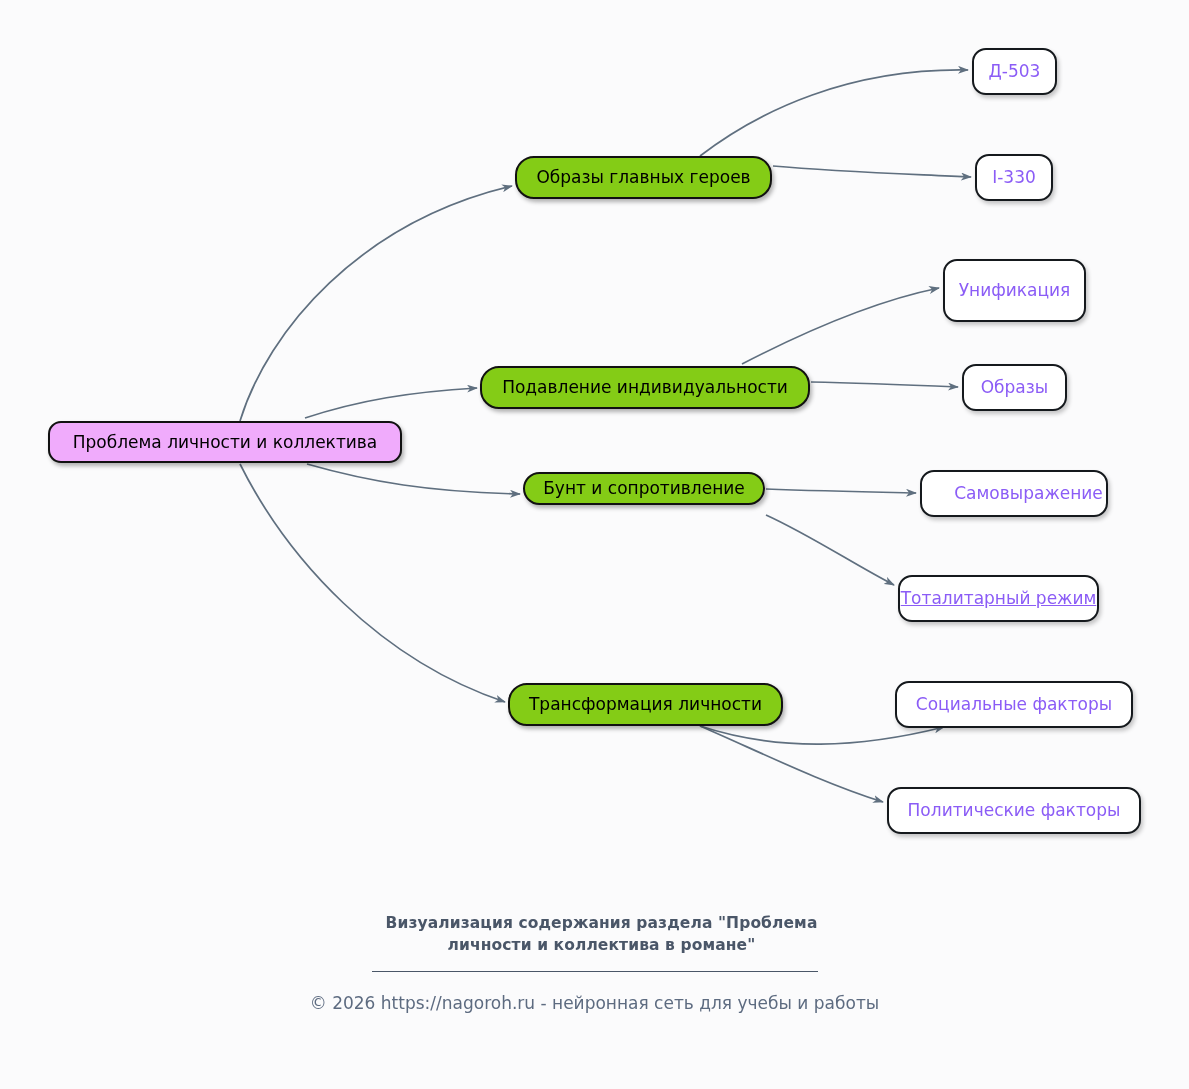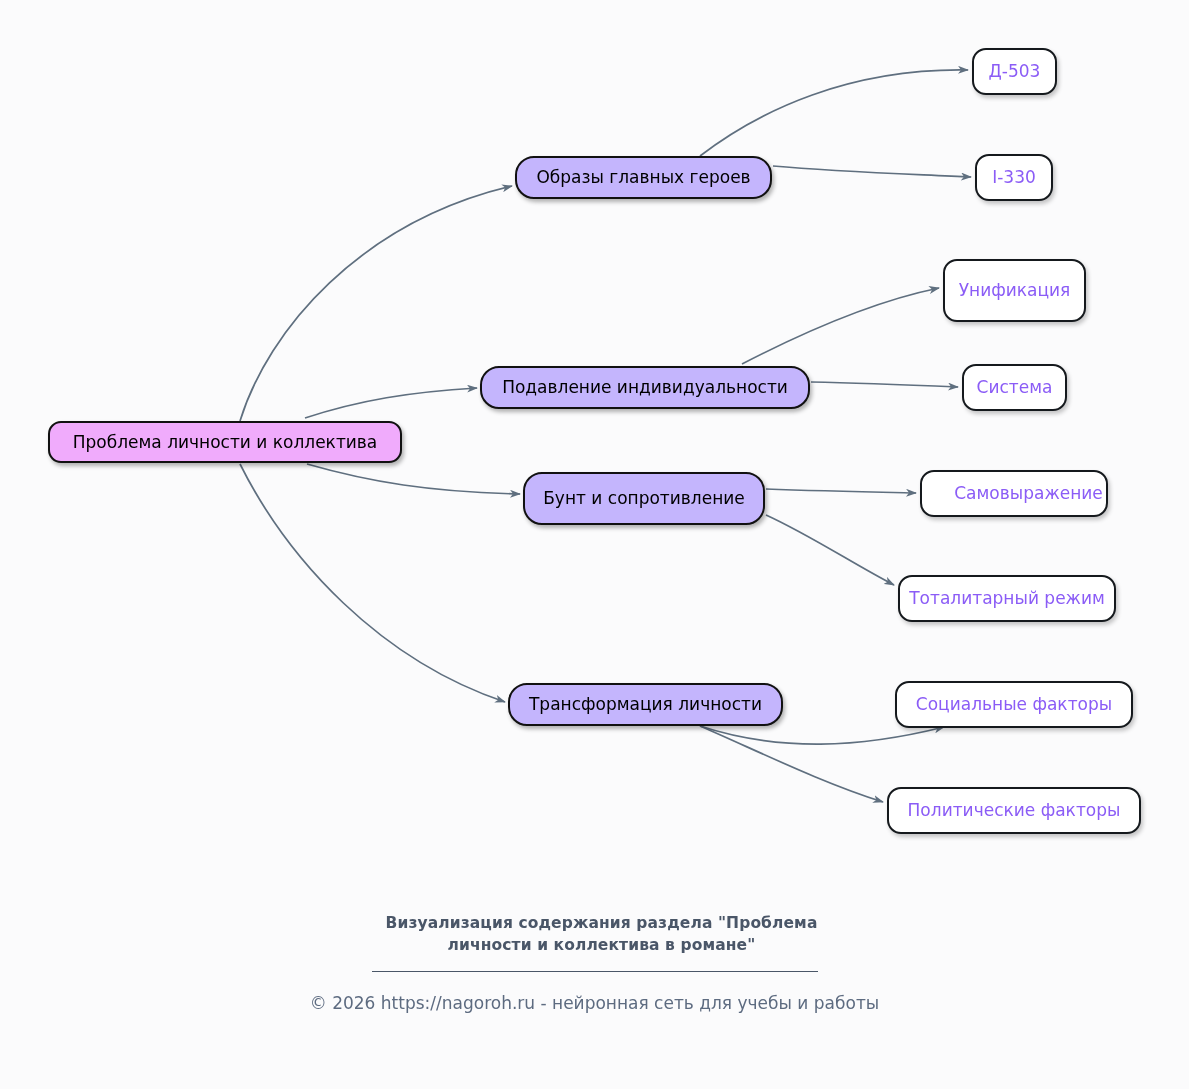--- a/index.html
+++ b/index.html
@@ -38,21 +38,21 @@
   }
   .node-root {
     background: #f0abfc;
     border: 2px solid #111111;
     border-radius: 13px;
     color: #000000;
     font-size: 17px;
     box-shadow: 2px 3px 4px rgba(0,0,0,0.30);
   }
   .node-branch {
-    background: #c4b5fd;
+    background: #84cc16;
     border: 2px solid #111111;
     border-radius: 19px;
     color: #000000;
     font-size: 17px;
     box-shadow: 2px 3px 4px rgba(0,0,0,0.30);
     justify-content: center;
   }
   .node-leaf {
     background: #ffffff;
     border: 2px solid #15191d;
@@ -123,45 +123,45 @@
   <div class="node node-root" style="left:48px; top:421px; width:354px; height:42px;">
     <span>Проблема личности и коллектива</span>
   </div>
 
   <div class="node node-branch" style="left:515px; top:156px; width:257px; height:43px;">
     <span>Образы главных героев</span>
   </div>
   <div class="node node-branch" style="left:480px; top:366px; width:330px; height:43px;">
     <span>Подавление индивидуальности</span>
   </div>
-  <div class="node node-branch" style="left:523px; top:472px; width:242px; height:53px;">
+  <div class="node node-branch" style="left:523px; top:472px; width:242px; height:33px;">
     <span>Бунт и сопротивление</span>
   </div>
   <div class="node node-branch" style="left:508px; top:683px; width:275px; height:43px;">
     <span>Трансформация личности</span>
   </div>
 
   <div class="node node-leaf" style="left:972px; top:48px; width:85px; height:47px;">
     <span>Д-503</span>
   </div>
   <div class="node node-leaf" style="left:975px; top:154px; width:78px; height:47px;">
     <span>I-330</span>
   </div>
 
   <div class="node node-leaf" style="left:943px; top:259px; width:143px; height:63px;">
     <span>Унификация</span>
   </div>
   <div class="node node-leaf" style="left:962px; top:364px; width:105px; height:47px;">
-    <span>Система</span>
+    <span>Образы</span>
   </div>
 
   <div class="node node-leaf" style="left:920px; top:470px; width:188px; height:47px;padding-left:29px;">
     <span>Самовыражение</span>
   </div>
-  <div class="node node-leaf" style="left:898px; top:575px; width:218px; height:47px;">
+  <div class="node node-leaf" style="left:898px; top:575px; width:201px; height:47px;text-decoration:underline;">
     <span>Тоталитарный режим</span>
   </div>
 
   <div class="node node-leaf" style="left:895px; top:681px; width:238px; height:47px;">
     <span>Социальные факторы</span>
   </div>
   <div class="node node-leaf" style="left:887px; top:787px; width:254px; height:47px;">
     <span>Политические факторы</span>
   </div>
 

